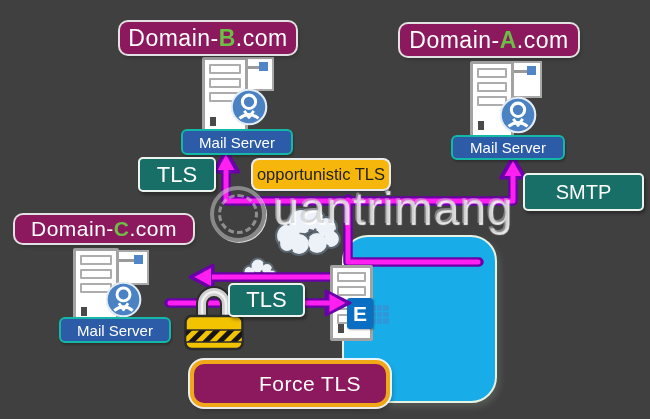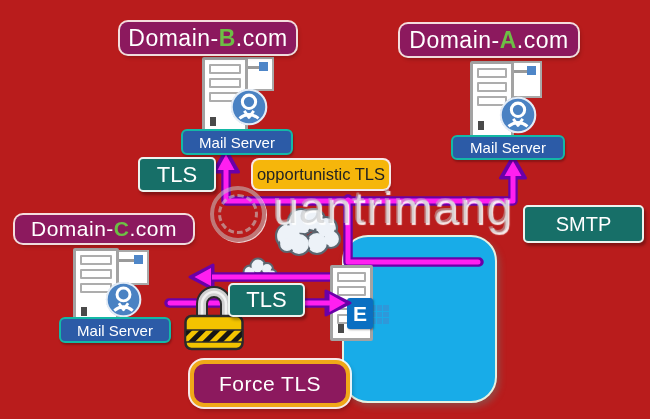--- a/index.html
+++ b/index.html
@@ -1,16 +1,16 @@
 <!DOCTYPE html>
 <html><head>
 <meta charset="utf-8">
 <style>
   html,body{margin:0;padding:0;background:#fff;}
-  .stage{position:relative;width:650px;height:419px;background:#b91c1c;overflow:hidden;
+  .stage{position:relative;width:650px;height:419px;background:#404040;overflow:hidden;
          font-family:"Liberation Sans",sans-serif;}
   
   .domain{position:absolute;display:flex;align-items:center;justify-content:center;
     background:#8C195E;color:#fff;border-radius:8px;font-size:23px;font-weight:500;
     box-shadow:0 0 0 2px rgba(255,255,255,.85),2px 3px 4px rgba(0,0,0,.28);z-index:6;letter-spacing:.5px;}
   .domain .accent{color:#6DBE45;font-weight:600;}
   
   .bluelabel{position:absolute;display:flex;align-items:center;justify-content:center;
     background:#2C5BA7;color:#fff;border:2px solid #14b8a6;border-radius:6px;
     font-size:15px;z-index:6;box-shadow:1px 2px 2px rgba(0,0,0,.25);}
@@ -18,21 +18,21 @@
   .teal{position:absolute;display:flex;align-items:center;justify-content:center;
     background:#176F68;color:#fff;border:2.5px solid #EDF3EF;border-radius:5px;
     font-size:22px;z-index:6;box-shadow:2px 3px 3px rgba(0,0,0,.3);}
   
   .amber{position:absolute;display:flex;align-items:center;justify-content:center;
     background:#F6B60B;color:#232323;border-radius:6px;font-size:16.5px;z-index:6;
     box-shadow:0 0 0 2px rgba(255,255,255,.9),2px 3px 3px rgba(0,0,0,.2);}
   
   .force{position:absolute;display:flex;align-items:center;justify-content:center;
     background:#8C195E;color:#fff;border:4px solid #F0A818;border-radius:14px;
-    font-size:21px;z-index:6;box-shadow:0 0 0 2px rgba(255,255,255,.9),2px 3px 5px rgba(0,0,0,.3);letter-spacing:.5px;}
+    font-size:21px;z-index:6;box-shadow:0 0 0 2px rgba(255,255,255,.9),2px 3px 5px rgba(0,0,0,.3);letter-spacing:.5px;padding-left:40px;}
   
   .cyan-panel{position:absolute;left:342px;top:235px;width:151px;height:164px;border-radius:26px;
     background:#18ACE8;border:2px solid #E6F2E2;box-shadow:3px 4px 6px rgba(110,120,110,.45);z-index:1;}
   
   .layer{position:absolute;left:0;top:0;pointer-events:none;}
   #svg-back{z-index:2;} #svg-front{z-index:4;}
   
   .tower{position:absolute;background:#fff;border:3px solid #A3A3A3;border-radius:2px;z-index:3;}
   .tower .slot{height:6px;border:2px solid #ADADAD;border-radius:1px;margin:4px 4px 0;}
   .tower .pbtn{position:absolute;left:5px;bottom:5px;width:6px;height:9px;background:#4a4a4a;}
@@ -246,21 +246,21 @@
     </defs>
     <path d="M19,40 V21 a12,12 0 0 1 24,0 V40" fill="none" stroke="#2b2b2b" stroke-width="12"></path>
     <path d="M19,40 V21 a12,12 0 0 1 24,0 V40" fill="none" stroke="#CFCFCF" stroke-width="8"></path>
     <path d="M19,40 V21 a12,12 0 0 1 24,0 V40" fill="none" stroke="#F1F1F1" stroke-width="2.5"></path>
     <rect x="2.5" y="33" width="57" height="33" rx="6" fill="#F2C300" stroke="#2b2b2b" stroke-width="2.5"></rect>
     <rect x="2.5" y="47" width="57" height="12" fill="url(#hz)" stroke="#2b2b2b" stroke-width="1.5"></rect>
   </svg>
 
   <div class="teal" style="left:138px;top:157px;width:74px;height:31px;">TLS</div>
   <div class="amber" style="left:253px;top:160px;width:136px;height:29px;">opportunistic TLS</div>
-  <div class="teal" style="left:523px;top:173px;width:117px;height:34px;font-size:20px;margin-top:32px;">SMTP</div>
+  <div class="teal" style="left:523px;top:173px;width:117px;height:34px;font-size:20px;">SMTP</div>
   <div class="teal" style="left:228px;top:283px;width:73px;height:30px;">TLS</div>
   <div class="force" style="left:190px;top:360px;width:152px;height:39px;">Force TLS</div>
 
   <div class="wm">
     <div class="wm-ring">
         <div class="inner"></div>
       </div>
     <div class="wm-text">uantrimang</div>
   </div>
 

